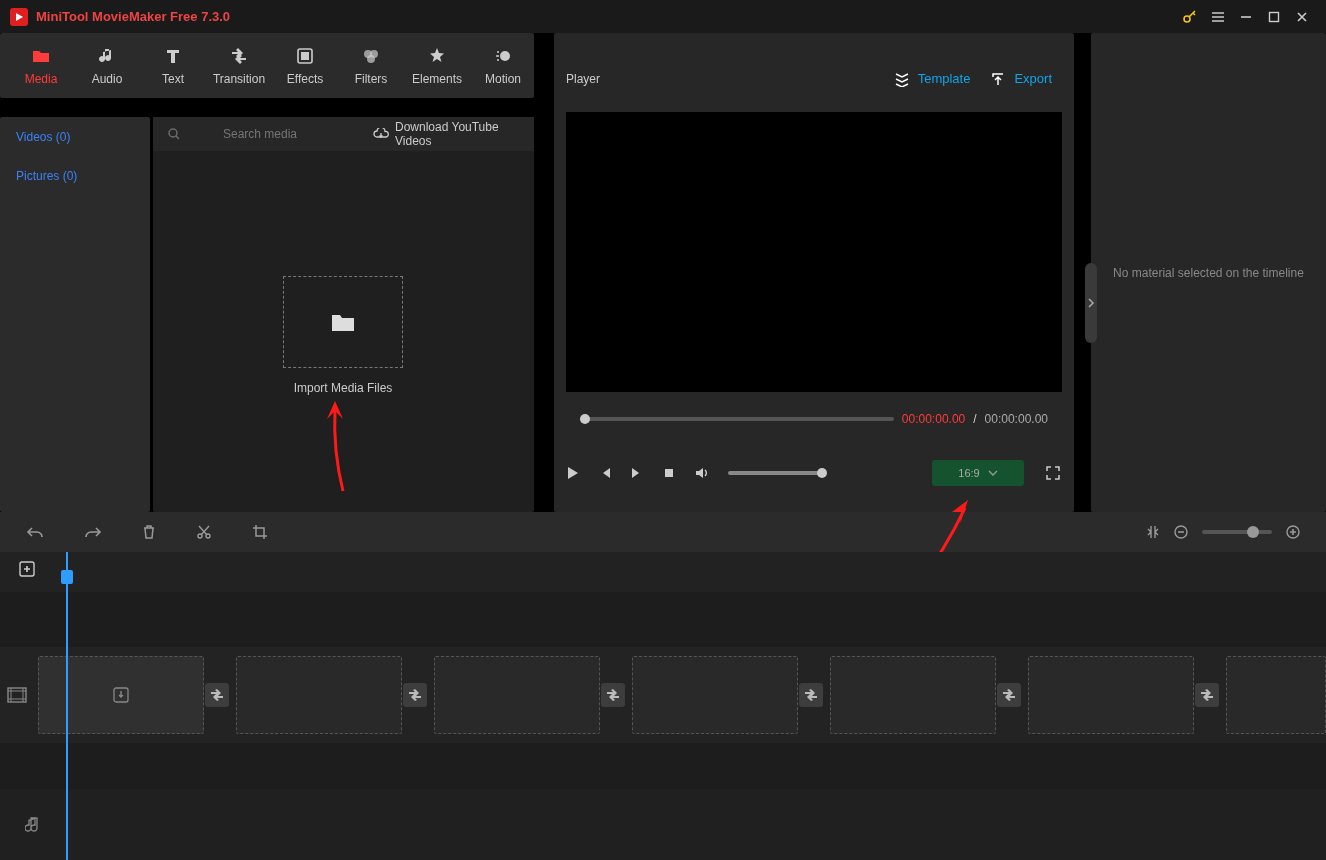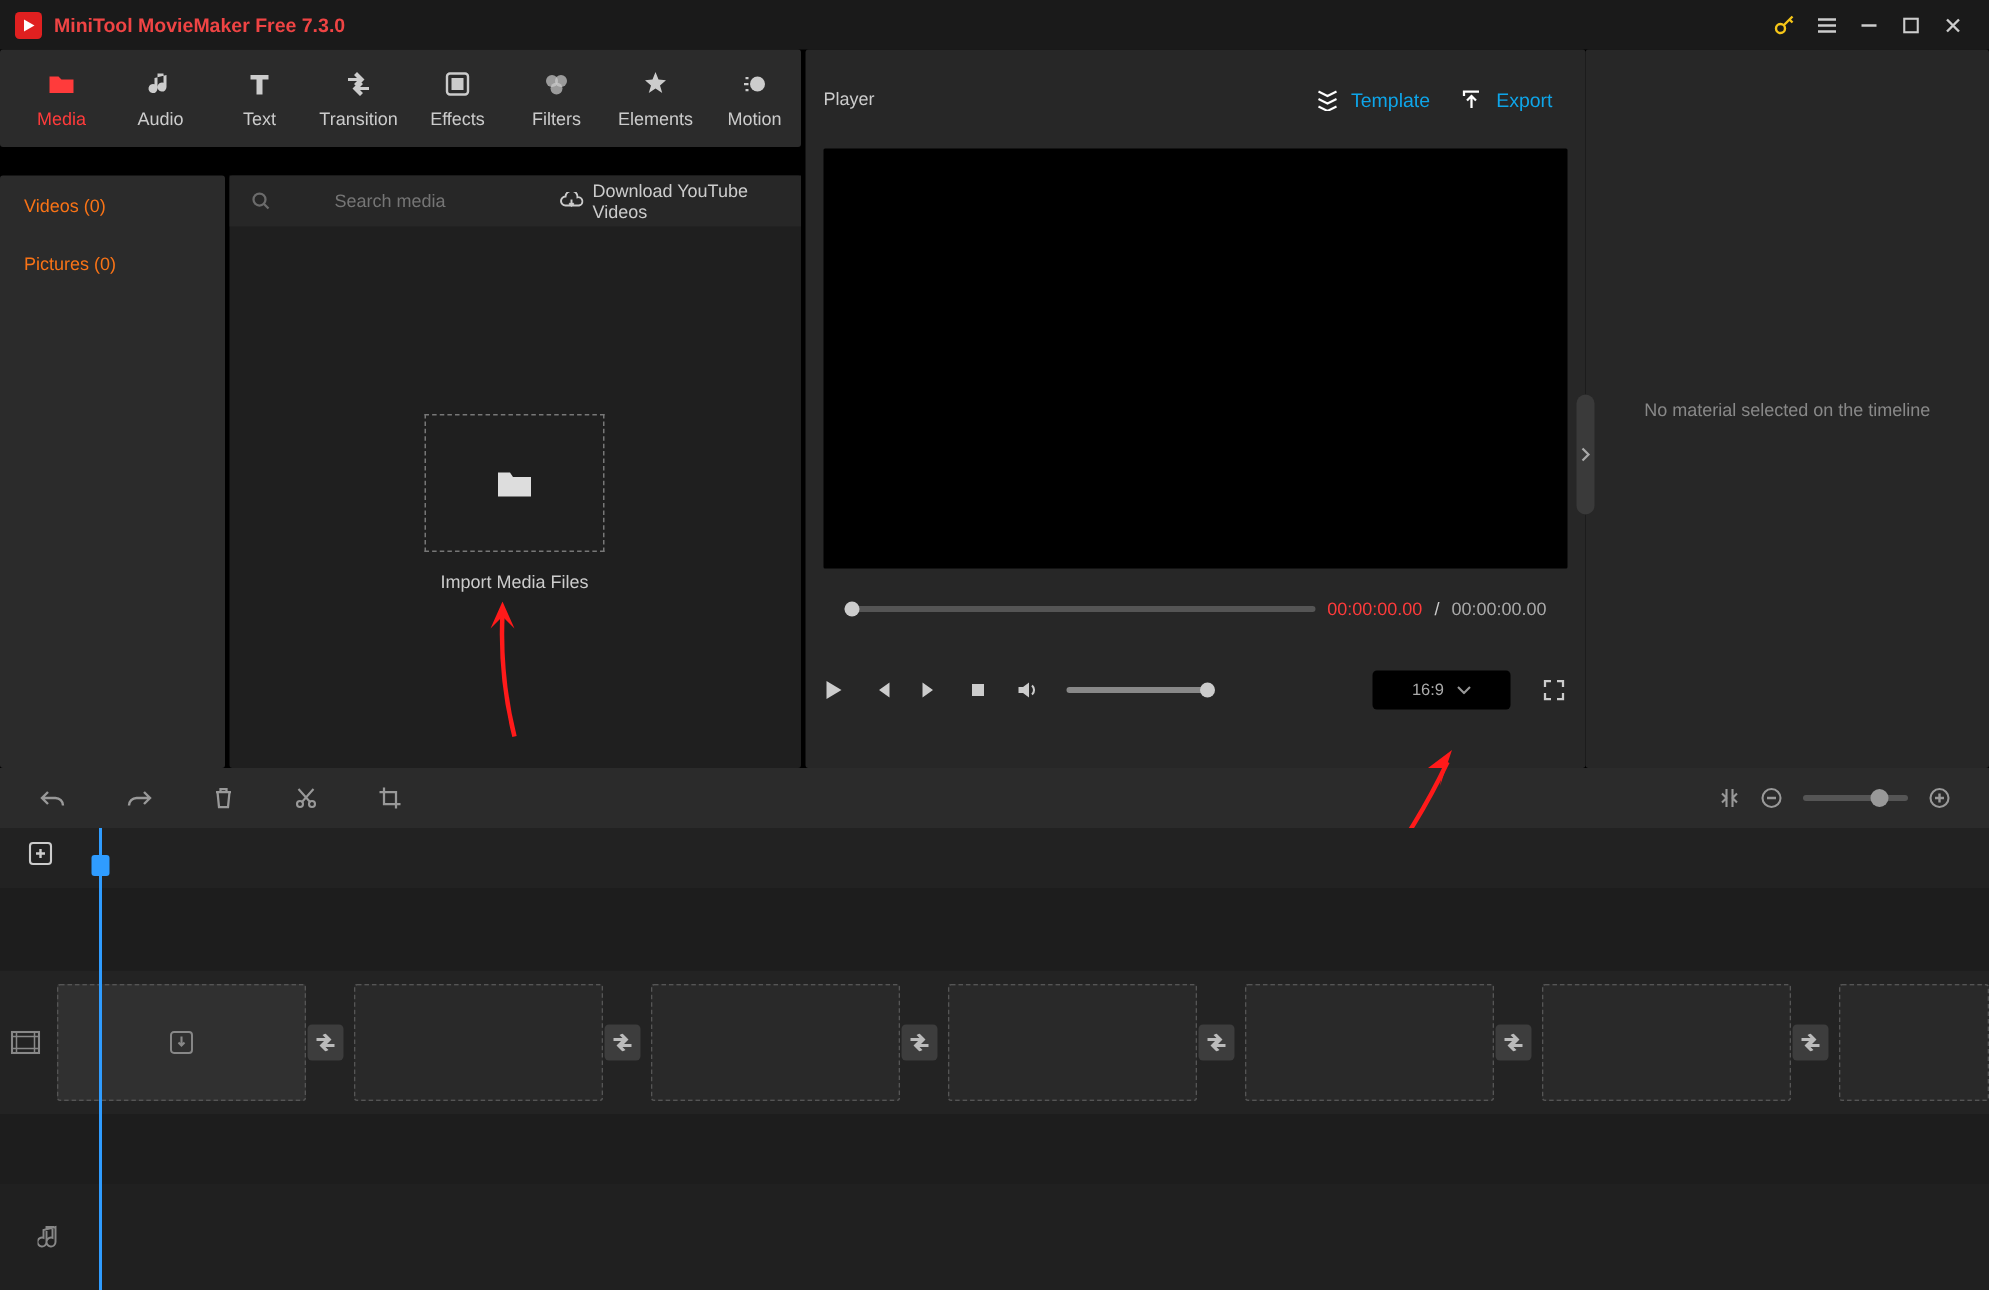--- a/index.html
+++ b/index.html
@@ -17,48 +17,48 @@
   .top { display:flex; height: 479px; }
   .left-pane { width: 534px; display:flex; flex-direction:column; margin: 0 3px 0 0; gap: 16px; }
   .toolbar { background:#2b2b2b; display:flex; border-radius:2px;}
   .toolbar-item { flex:0 0 auto; width:66px; height:65px; display:flex; flex-direction:column; align-items:center; justify-content:center; color:#ccc; font-size:12px; gap:6px;}
   .toolbar-item.active { color:#ff3b3b;}
   .toolbar-item svg{width:20px;height:20px;}
   .toolbar-item:first-child{margin-left:8px;}
 
   .media-row { display:flex; flex:1; margin-top:3px; }
   .sidebar { width:150px; background:#2b2b2b; border-radius:2px; }
-  .sidebar-item { height:39px; display:flex; align-items:center; padding:0 16px; font-size:12px; color:#f97316;}
+  .sidebar-item { height:39px; display:flex; align-items:center; padding:0 16px; font-size:12px; color:#3b82f6;}
   .sidebar-item.active { background:#1e1e1e; border-left:2px solid #ff3b3b; padding-left:14px; color:#fff;}
   .media-content { flex:1; background:#1f1f1f; margin-left:3px; border-radius:2px; display:flex; flex-direction:column;}
   .media-header { height:34px; display:flex; align-items:center; padding:0 14px; color:#999; font-size:12px; gap:10px; background:#272727;}
   .media-header .search-icon{opacity:.6;}
   .media-header input { background:transparent; border:0; color:#ccc; font-size:12px; outline:none; width:140px;margin-left:32px;}
   .media-header .dl { margin-left:auto; display:flex; align-items:center; gap:6px; color:#ccc;}
   .media-body { flex:1; position:relative;}
   .import-box { position:absolute; left:130px; top:125px; width:120px; height:92px; border:1px dashed #777; display:flex; align-items:center; justify-content:center;}
   .import-label { position:absolute; left:130px; top:230px; width:120px; text-align:center; font-size:12px; color:#ccc;}
 
-  .player-pane { width:520px; background:#272727; margin:0 0; border-radius:2px; display:flex; flex-direction:column; padding:0;}
+  .player-pane { width:520px; background:#272727; margin:0 17px; border-radius:2px; display:flex; flex-direction:column; padding:0;justify-content:center;}
   .player-header { height:66px; display:flex; align-items:center; padding:0 12px; font-size:12px; color:#ccc;}
   .player-header .label{flex:1;}
   .player-header .hbtn { display:flex; align-items:center; gap:8px; padding:0 10px; color:#0ea5e9; font-size:13px;}
   .player-canvas { height:280px; margin:0 12px; background:#000; border-radius:1px;}
   .scrubber { height:54px; display:flex; align-items:center; padding:0 26px; gap:8px; font-size:12px;}
   .scrubber .track { flex:1; height:4px; background:#555; border-radius:2px; position:relative;}
   .scrubber .track .knob{position:absolute;left:0;top:-3px;width:10px;height:10px;background:#ccc;border-radius:50%;}
   .tc-current{color:#ff3b3b;}
   .tc-sep{color:#ccc;}
   .tc-total{color:#aaa;}
   .player-ctrl { height:54px; display:flex; align-items:center; padding:0 10px; gap:18px;}
   .player-ctrl .btn{color:#ccc; display:flex;}
   .player-ctrl .vol-track{width:95px;height:4px;background:#888;border-radius:2px;position:relative;}
   .player-ctrl .vol-track .knob{position:absolute;right:-4px;top:-3px;width:10px;height:10px;background:#ccc;border-radius:50%;}
   .player-ctrl .spacer{flex:1;}
-  .aspect { background:#000000; width:92px; height:26px; border-radius:3px; display:flex; align-items:center; justify-content:center; font-size:11px; color:#aaa; gap:8px;}
+  .aspect { background:#14532d; width:92px; height:26px; border-radius:3px; display:flex; align-items:center; justify-content:center; font-size:11px; color:#aaa; gap:8px;}
   .full-btn{width:22px;height:22px;display:flex;align-items:center;justify-content:center;}
 
   .props-pane { flex:1; background:#272727; border-radius:2px; position:relative; display:flex; align-items:center; justify-content:center;}
   .props-pane .empty{color:#888; font-size:12px;}
   .props-pane .handle{position:absolute; left:-6px; top:230px; width:12px; height:80px; background:#3a3a3a; border-radius:6px; display:flex; align-items:center; justify-content:center; color:#999;}
 
   
   .tl-toolbar { height:40px; background:#2b2b2b; display:flex; align-items:center; padding:0 26px; gap:40px; color:#999;}
   .tl-toolbar .right{margin-left:auto; display:flex; align-items:center; gap:14px;}
   .zoom-track{width:70px;height:4px;background:#555;border-radius:2px;position:relative;}

